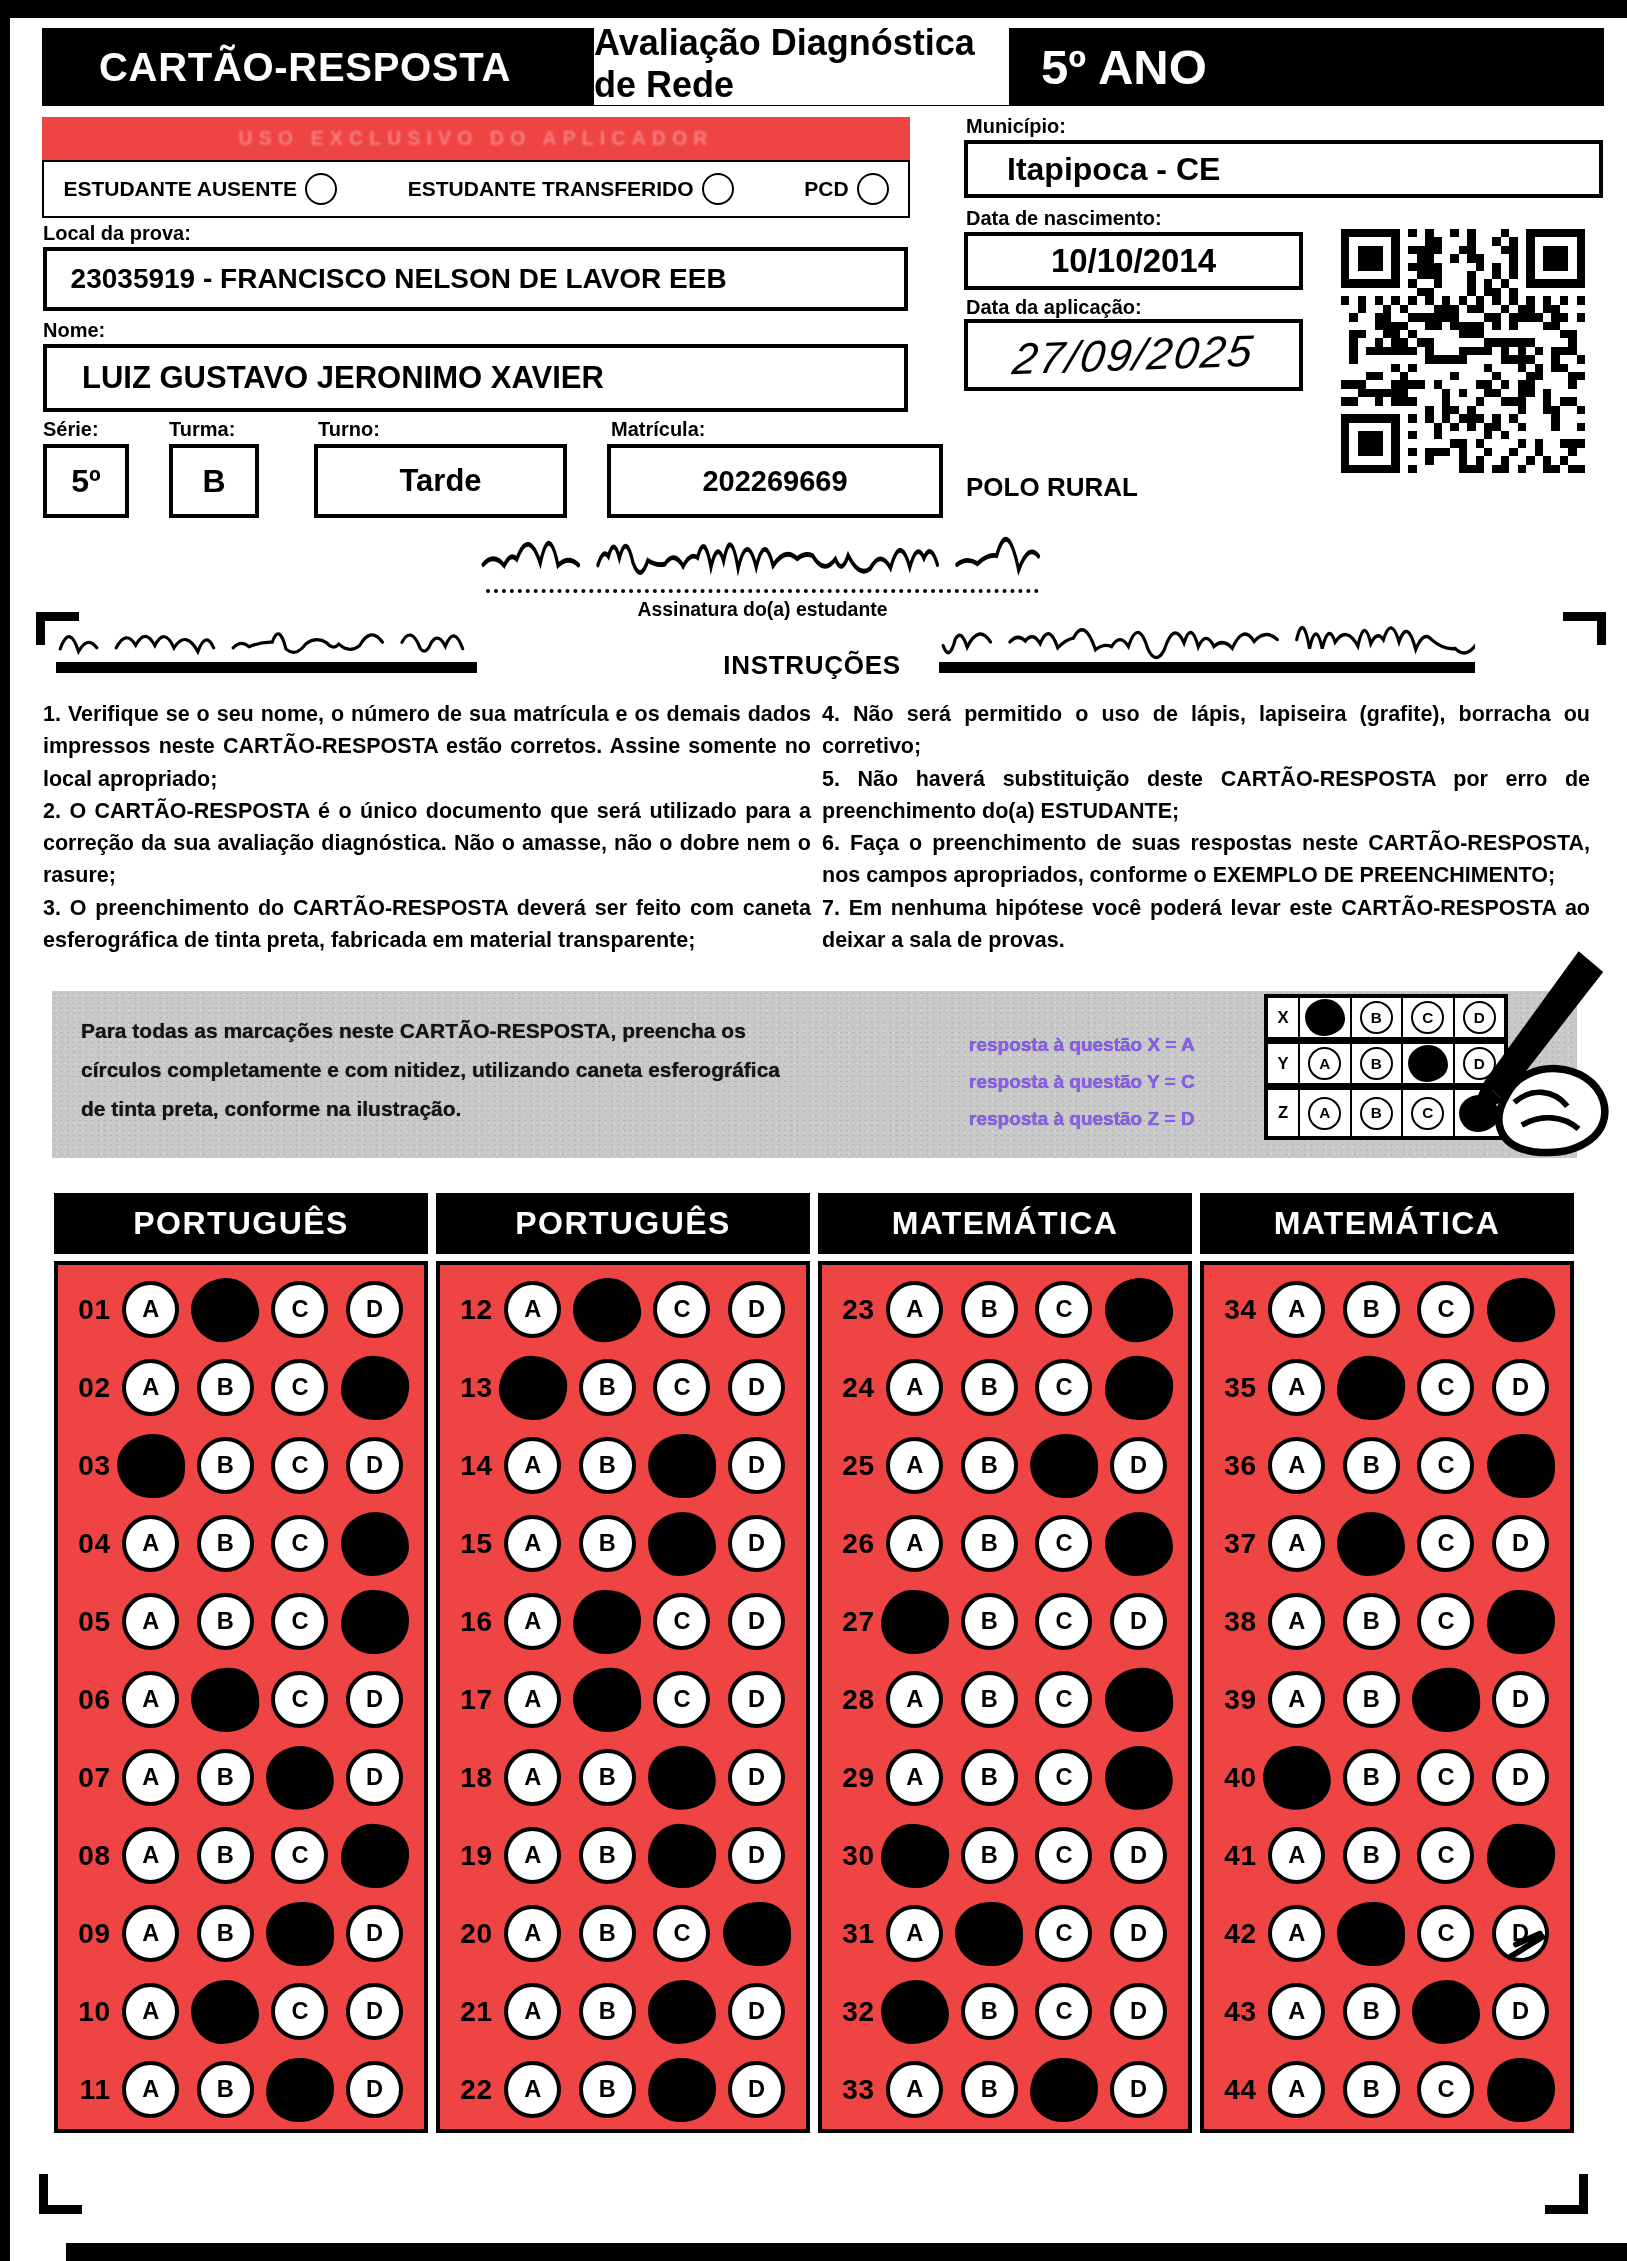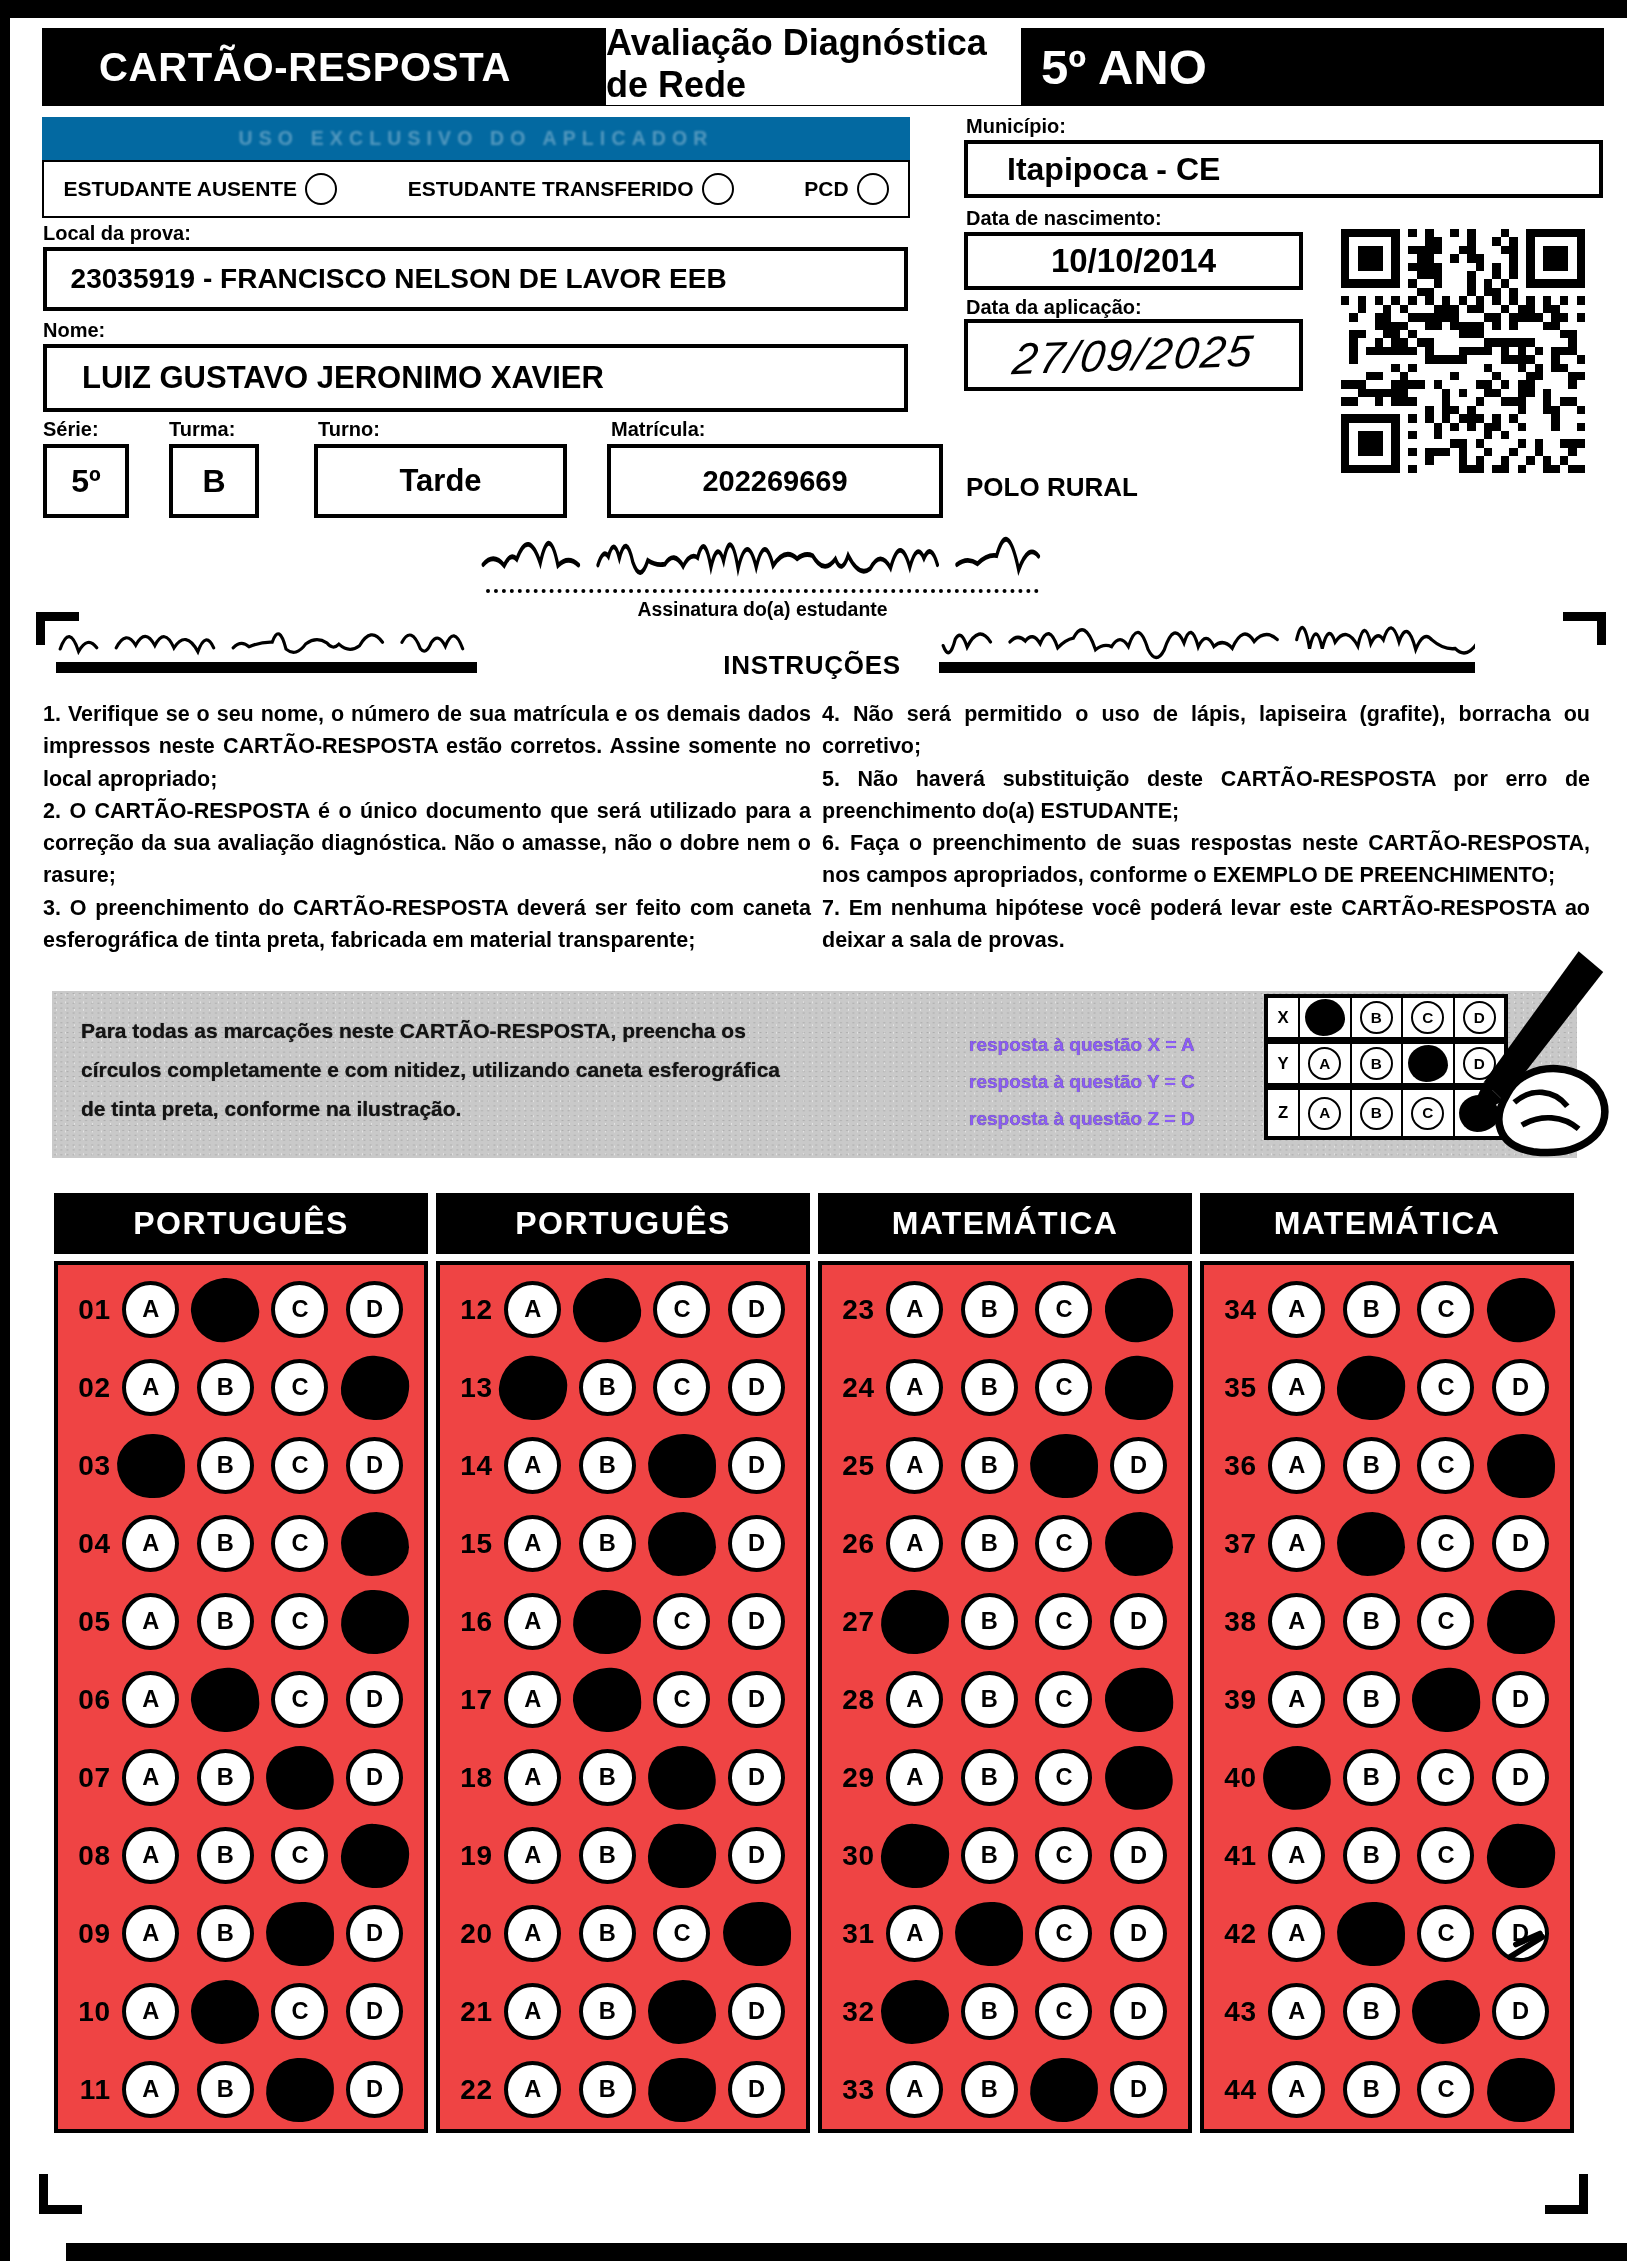--- a/index.html
+++ b/index.html
@@ -11,25 +11,25 @@
   }
   .abs{ position:absolute; }
   
   .frame-top{ left:0; top:0; width:1627px; height:18px; background:#000; }
   .frame-left{ left:0; top:0; width:9.7px; height:2261px; background:#000; }
   .frame-bottom{ left:66px; bottom:0; width:1561px; height:18px; background:#000; }
   
   .header-band{ left:42px; top:28px; width:1562px; height:78px; background:#000; }
   .hdr-title{ left:62px; top:28px; width:486px; height:78px; display:flex; align-items:center; justify-content:center;
     color:#fff; font-size:40px; font-weight:700; letter-spacing:0.7px; }
-  .hdr-white{ left:594px; top:22px; width:415px; height:83px; background:#fff; display:flex; align-items:center; justify-content:center;margin-left:12px; }
+  .hdr-white{ left:594px; top:22px; width:415px; height:83px; background:#fff; display:flex; align-items:center; justify-content:center; }
   .hdr-white span{ font-size:36px; font-weight:700; letter-spacing:0px; }
   .hdr-grade{ left:1041px; top:28px; height:78px; display:flex; align-items:center; color:#fff; font-size:49px; font-weight:700; }
   
-  .aplic-bar{ left:42px; top:117px; width:868px; height:43px; background:#0369a1; display:flex; align-items:center; justify-content:center; }
+  .aplic-bar{ left:42px; top:117px; width:868px; height:43px; background:#ef4444; display:flex; align-items:center; justify-content:center; }
   .aplic-bar span{ color:rgba(255,255,255,.32); font-size:19.4px; font-weight:700; letter-spacing:6.2px; filter:blur(0.8px); }
   
   .status-row{ left:42px; top:160px; width:868px; height:58px; background:#fff; border:2.8px solid #000;
     display:flex; align-items:center; justify-content:space-between; padding:0 19.4px; }
   .status-opt{ display:flex; align-items:center; gap:8px; }
   .status-opt b{ font-size:21px; font-weight:700; }
   .circ{ width:32px; height:32px; border:2.8px solid #000; border-radius:50%; display:inline-block; background:#fff; }
   
   .flabel{ font-size:20px; font-weight:700; }
   .fbox{ border:4.2px solid #000; background:#fff; display:flex; align-items:center; }

